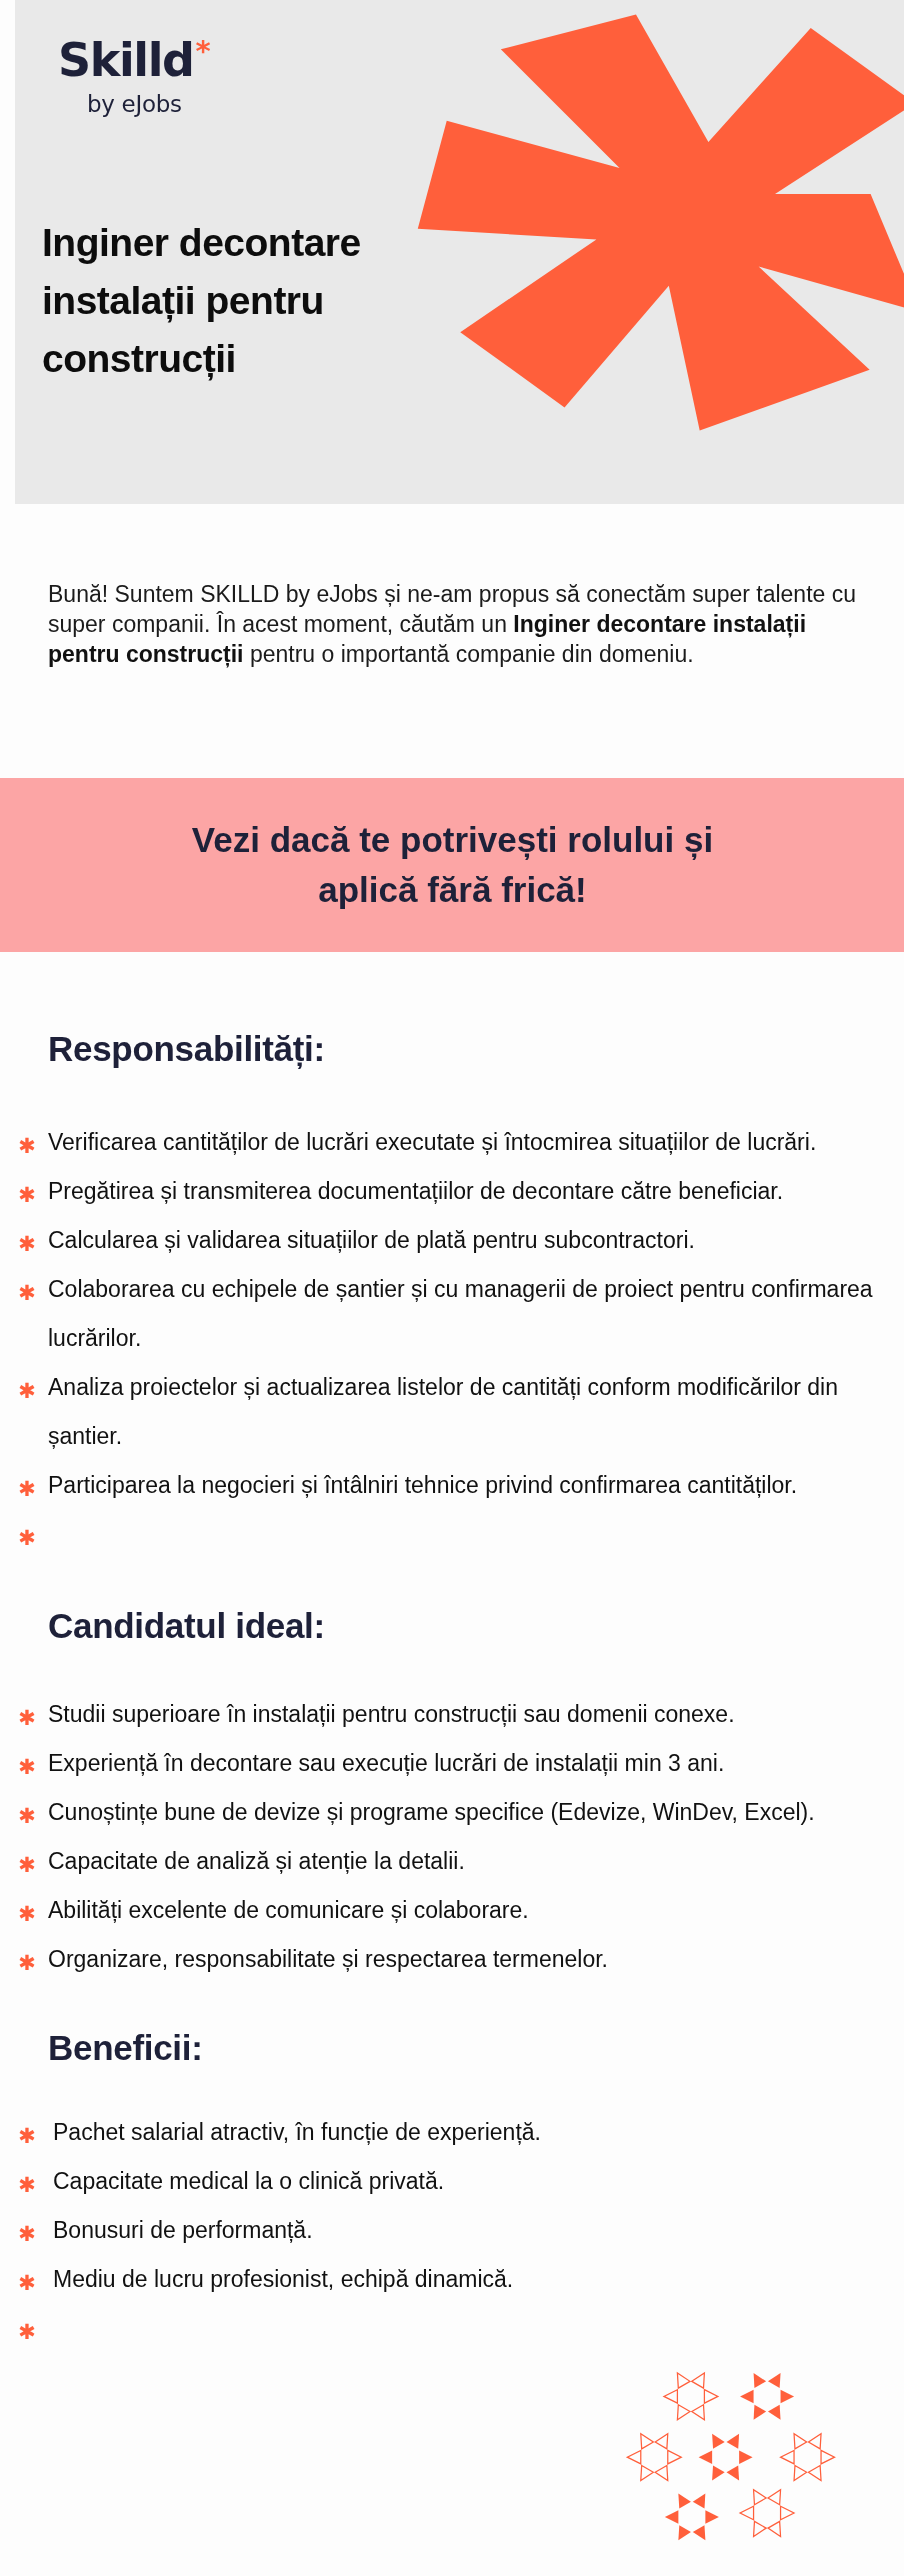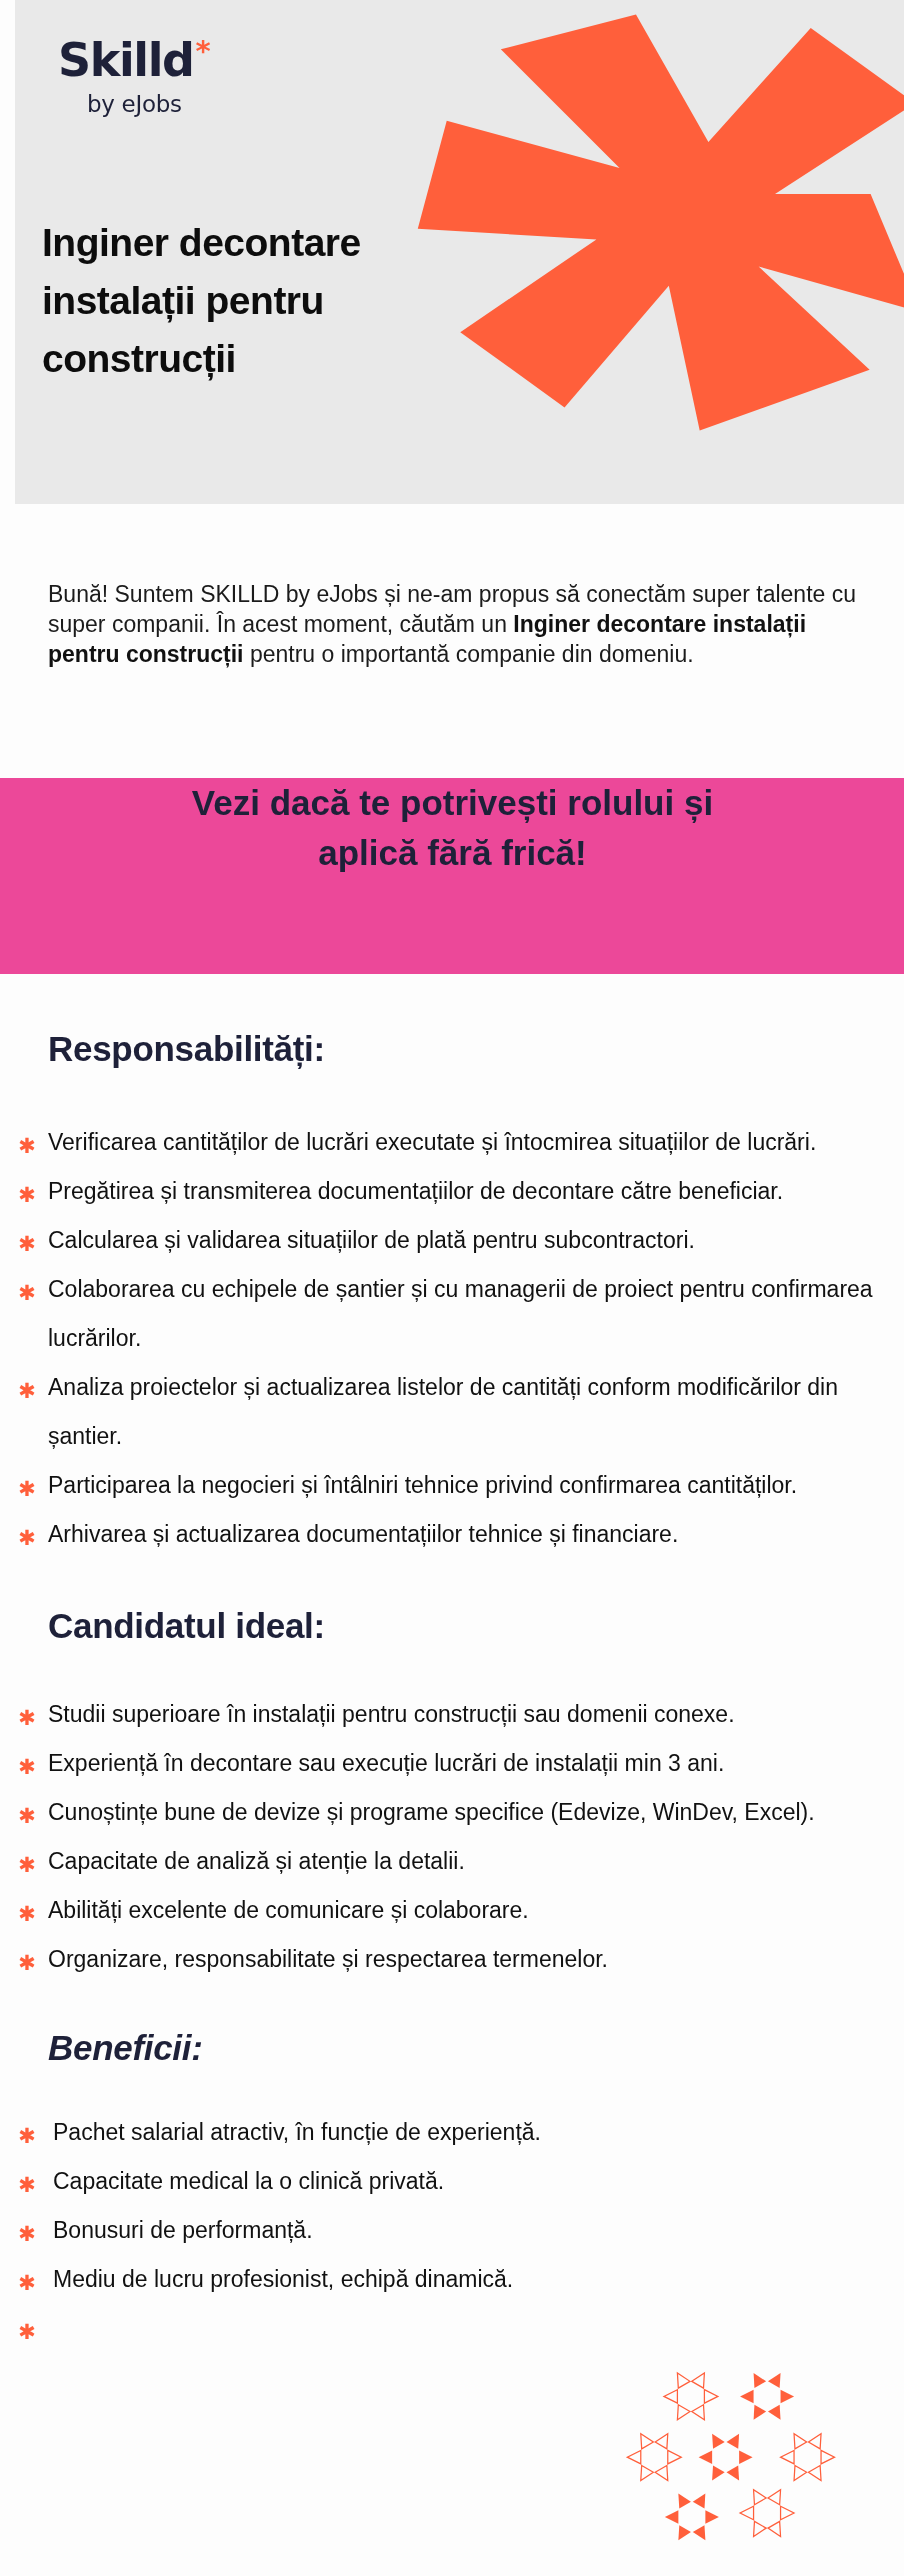--- a/index.html
+++ b/index.html
@@ -11,21 +11,21 @@
     .logo-main { font-family: "DejaVu Sans", sans-serif; font-weight: bold; font-size: 46px; letter-spacing: -1.4px; color: #1e2139; line-height: 54px; display: flex; align-items: flex-start; }
     .logo-star { color: #ff5f3b; font-size: 29px; line-height: 29px; margin-left: 1.9px; margin-top: 3.9px; font-weight: bold; }
     .logo-sub { font-family: "DejaVu Sans", sans-serif; font-weight: normal; font-size: 23px; color: #1e2139; margin-left: 29px; margin-top: 3.9px; letter-spacing: -0.3px; }
 
     .hero-title { position: absolute; left: 27px; top: 214px; width: 367px; font-weight: bold; font-size: 39px; line-height: 58px; color: #0d0d0d; letter-spacing: -0.5px; }
     .hero-shape { position: absolute; left: 0; top: 0; }
 
     .intro { position: absolute; left: 48px; top: 579px; width: 830px; font-size: 23px; line-height: 30px; color: #1b1b1b; }
     .intro b { font-weight: bold; color: #111; }
 
-    .banner { position: absolute; left: 0; top: 778px; width: 905px; height: 196px; background: #ec4899; display: flex; justify-content: center; }
+    .banner { position: absolute; left: 0; top: 778px; width: 905px; height: 174px; background: #fca5a5; display: flex; align-items: center; justify-content: center; }
     .banner-text { text-align: center; font-weight: bold; font-size: 35px; line-height: 50px; color: #1e2139; width: 541px; }
 
     .section-heading { position: absolute; left: 48px; font-weight: bold; font-size: 35px; color: #1e2139; letter-spacing: -0.3px; }
 
     .list { position: absolute; left: 0; width: 905px; list-style: none; }
     .list li { position: relative; padding-left: 48px; padding-right: 19.3px; font-size: 23px; line-height: 49px; color: #111; }
     .list.benefits li { padding-left: 53px; }
     .list li .bullet { position: absolute; left: 18.3px; top: 0; color: #ff5f3b; font-size: 21px; font-weight: bold; line-height: 56px; }
 
     .deco { position: absolute; left: 608px; top: 2346px; }
@@ -56,34 +56,34 @@
 </section>
 
 <h2 class="section-heading" style="top:1029px;">Responsabilități:</h2>
 <ul class="list" style="top:1118px;">
   <li><span class="bullet">✱</span><span>Verificarea cantităților de lucrări executate și întocmirea situațiilor de lucrări.</span></li>
   <li><span class="bullet">✱</span><span>Pregătirea și transmiterea documentațiilor de decontare către beneficiar.</span></li>
   <li><span class="bullet">✱</span><span>Calcularea și validarea situațiilor de plată pentru subcontractori.</span></li>
   <li><span class="bullet">✱</span><span>Colaborarea cu echipele de șantier și cu managerii de proiect pentru confirmarea lucrărilor.</span></li>
   <li><span class="bullet">✱</span><span>Analiza proiectelor și actualizarea listelor de cantități conform modificărilor din șantier.</span></li>
   <li><span class="bullet">✱</span><span>Participarea la negocieri și întâlniri tehnice privind confirmarea cantităților.</span></li>
-  <li><span class="bullet">✱</span><span>Arhivarea și actualizarea documentațiilor tehnice și financiare.</span></li>
+  <li><span class="bullet">✱</span></li>
 </ul>
 
 <h2 class="section-heading" style="top:1606px;">Candidatul ideal:</h2>
 <ul class="list" style="top:1690px;">
   <li><span class="bullet">✱</span><span>Studii superioare în instalații pentru construcții sau domenii conexe.</span></li>
   <li><span class="bullet">✱</span><span>Experiență în decontare sau execuție lucrări de instalații min 3 ani.</span></li>
   <li><span class="bullet">✱</span><span>Cunoștințe bune de devize și programe specifice (Edevize, WinDev, Excel).</span></li>
   <li><span class="bullet">✱</span><span>Capacitate de analiză și atenție la detalii.</span></li>
   <li><span class="bullet">✱</span><span>Abilități excelente de comunicare și colaborare.</span></li>
   <li><span class="bullet">✱</span><span>Organizare, responsabilitate și respectarea termenelor.</span></li>
 </ul>
 
-<h2 class="section-heading" style="top:2028px;font-style:italic;">Beneficii:</h2>
+<h2 class="section-heading" style="top:2028px;">Beneficii:</h2>
 <ul class="list benefits" style="top:2108px;">
   <li><span class="bullet">✱</span><span>Pachet salarial atractiv, în funcție de experiență.</span></li>
   <li><span class="bullet">✱</span><span>Capacitate medical la o clinică privată.</span></li>
   <li><span class="bullet">✱</span><span>Bonusuri de performanță.</span></li>
   <li><span class="bullet">✱</span><span>Mediu de lucru profesionist, echipă dinamică.</span></li>
   <li><span class="bullet">✱</span></li>
 </ul>
 
 <svg class="deco" width="241" height="230" viewBox="0 0 250 238">
   <defs>

